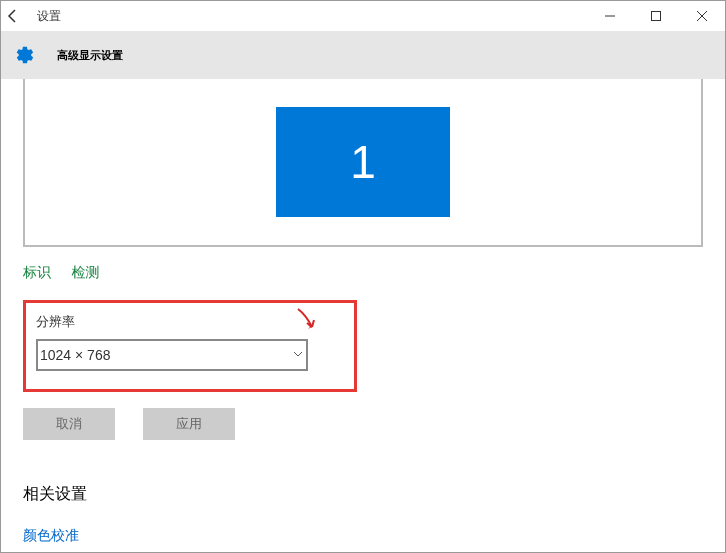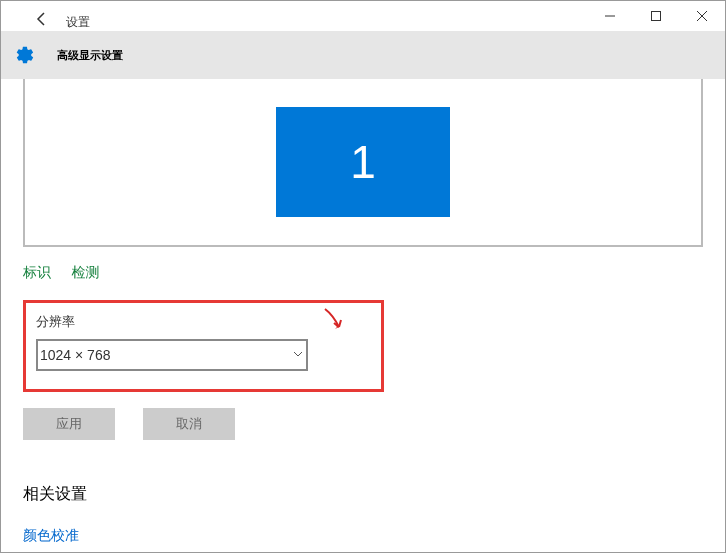--- a/index.html
+++ b/index.html
@@ -13,23 +13,22 @@
       height: 553px;
       background: #fff;
       border: 1px solid #999;
       overflow: hidden;
       position: relative;
     }
     .titlebar {
       height: 30px;
       background: #fff;
       display: flex;
-      align-items: flex-end;
-      padding-left: 8px;
-      margin-left: 21px;
+      align-items: center;
+      padding-left: 0;
     }
     .back-arrow {
       width: 24px;
       height: 24px;
       display: flex;
       align-items: center;
       justify-content: center;
       cursor: pointer;
       font-size: 16px;
       color: #333;
@@ -103,21 +102,21 @@
     }
     .link {
       color: #15803d;
       font-size: 14px;
       cursor: pointer;
       margin-right: 16px;
     }
     .highlight-box {
       border: 3px solid #e63935;
       padding: 10px 14px 18px 10px;
-      width: 361px;
+      width: 334px;
       margin-bottom: 16px;
       position: relative;
     }
     .field-label {
       font-size: 13px;
       color: #333;
       margin-bottom: 8px;
     }
     .dropdown {
       width: 272px;
@@ -239,19 +238,19 @@
     <div class="annotation-arrow">
       <svg width="28" height="30" viewBox="0 0 28 30">
         <path d="M4 2 Q 12 8 18 20" stroke="#d62626" stroke-width="2" fill="none"></path>
         <path d="M18 20 L13 16 M18 20 L20 13" stroke="#d62626" stroke-width="2" fill="none"></path>
         <polygon points="18,20 13,16 16,20 14,22" fill="#d62626"></polygon>
       </svg>
     </div>
   </div>
 
   <div class="button-row">
+    <button class="btn">取消</button>
     <button class="btn">应用</button>
-    <button class="btn">取消</button>
   </div>
 
   <div class="section-title">相关设置</div>
   <div class="setting-link">颜色校准</div>
 </div>
 
 </body></html>

